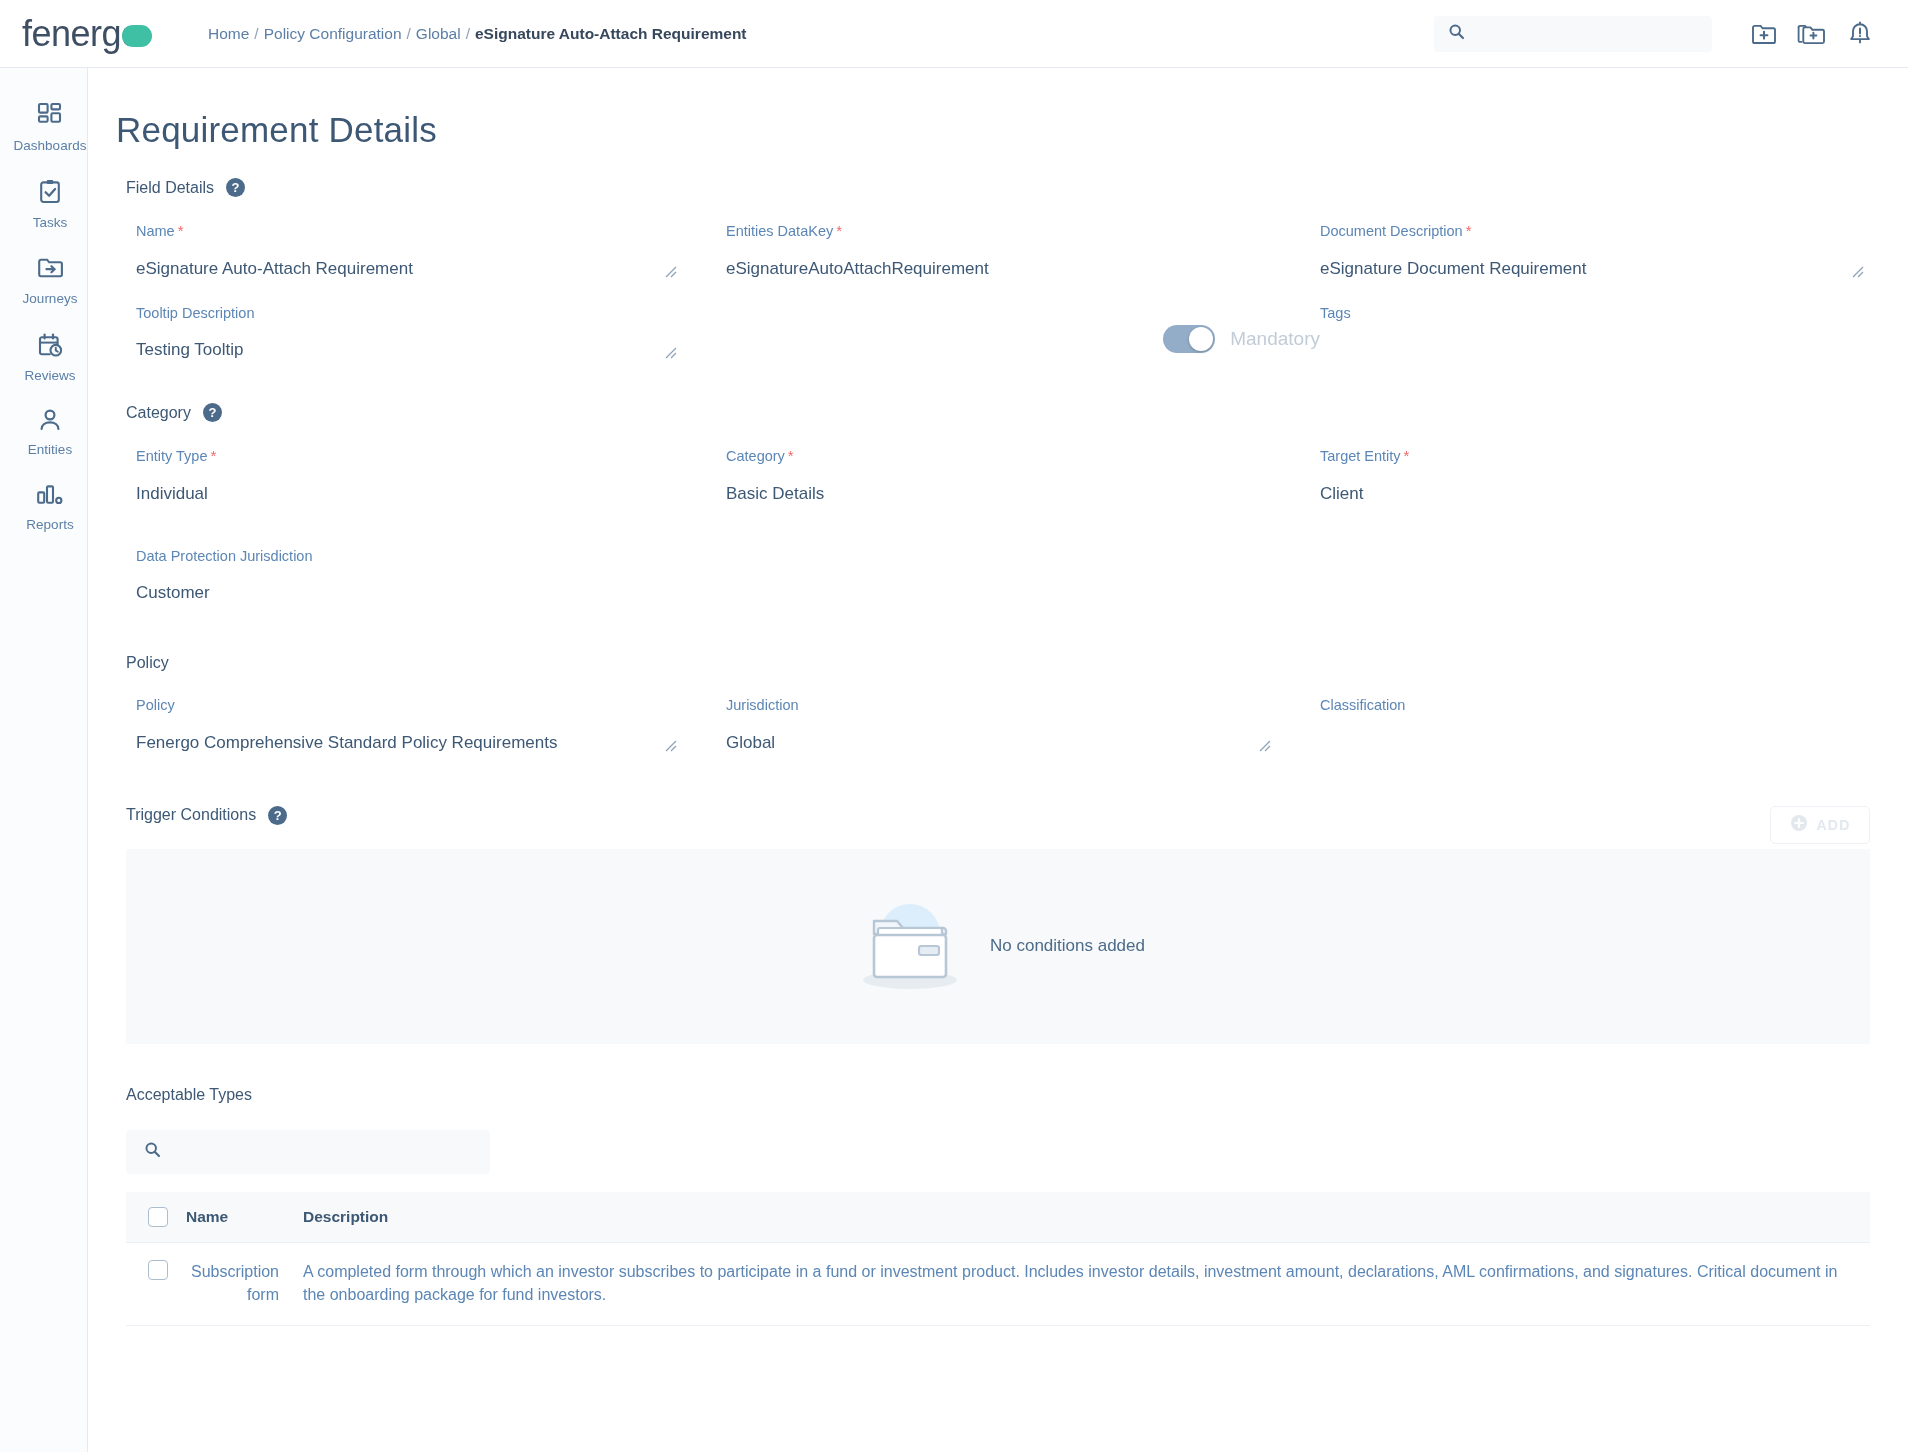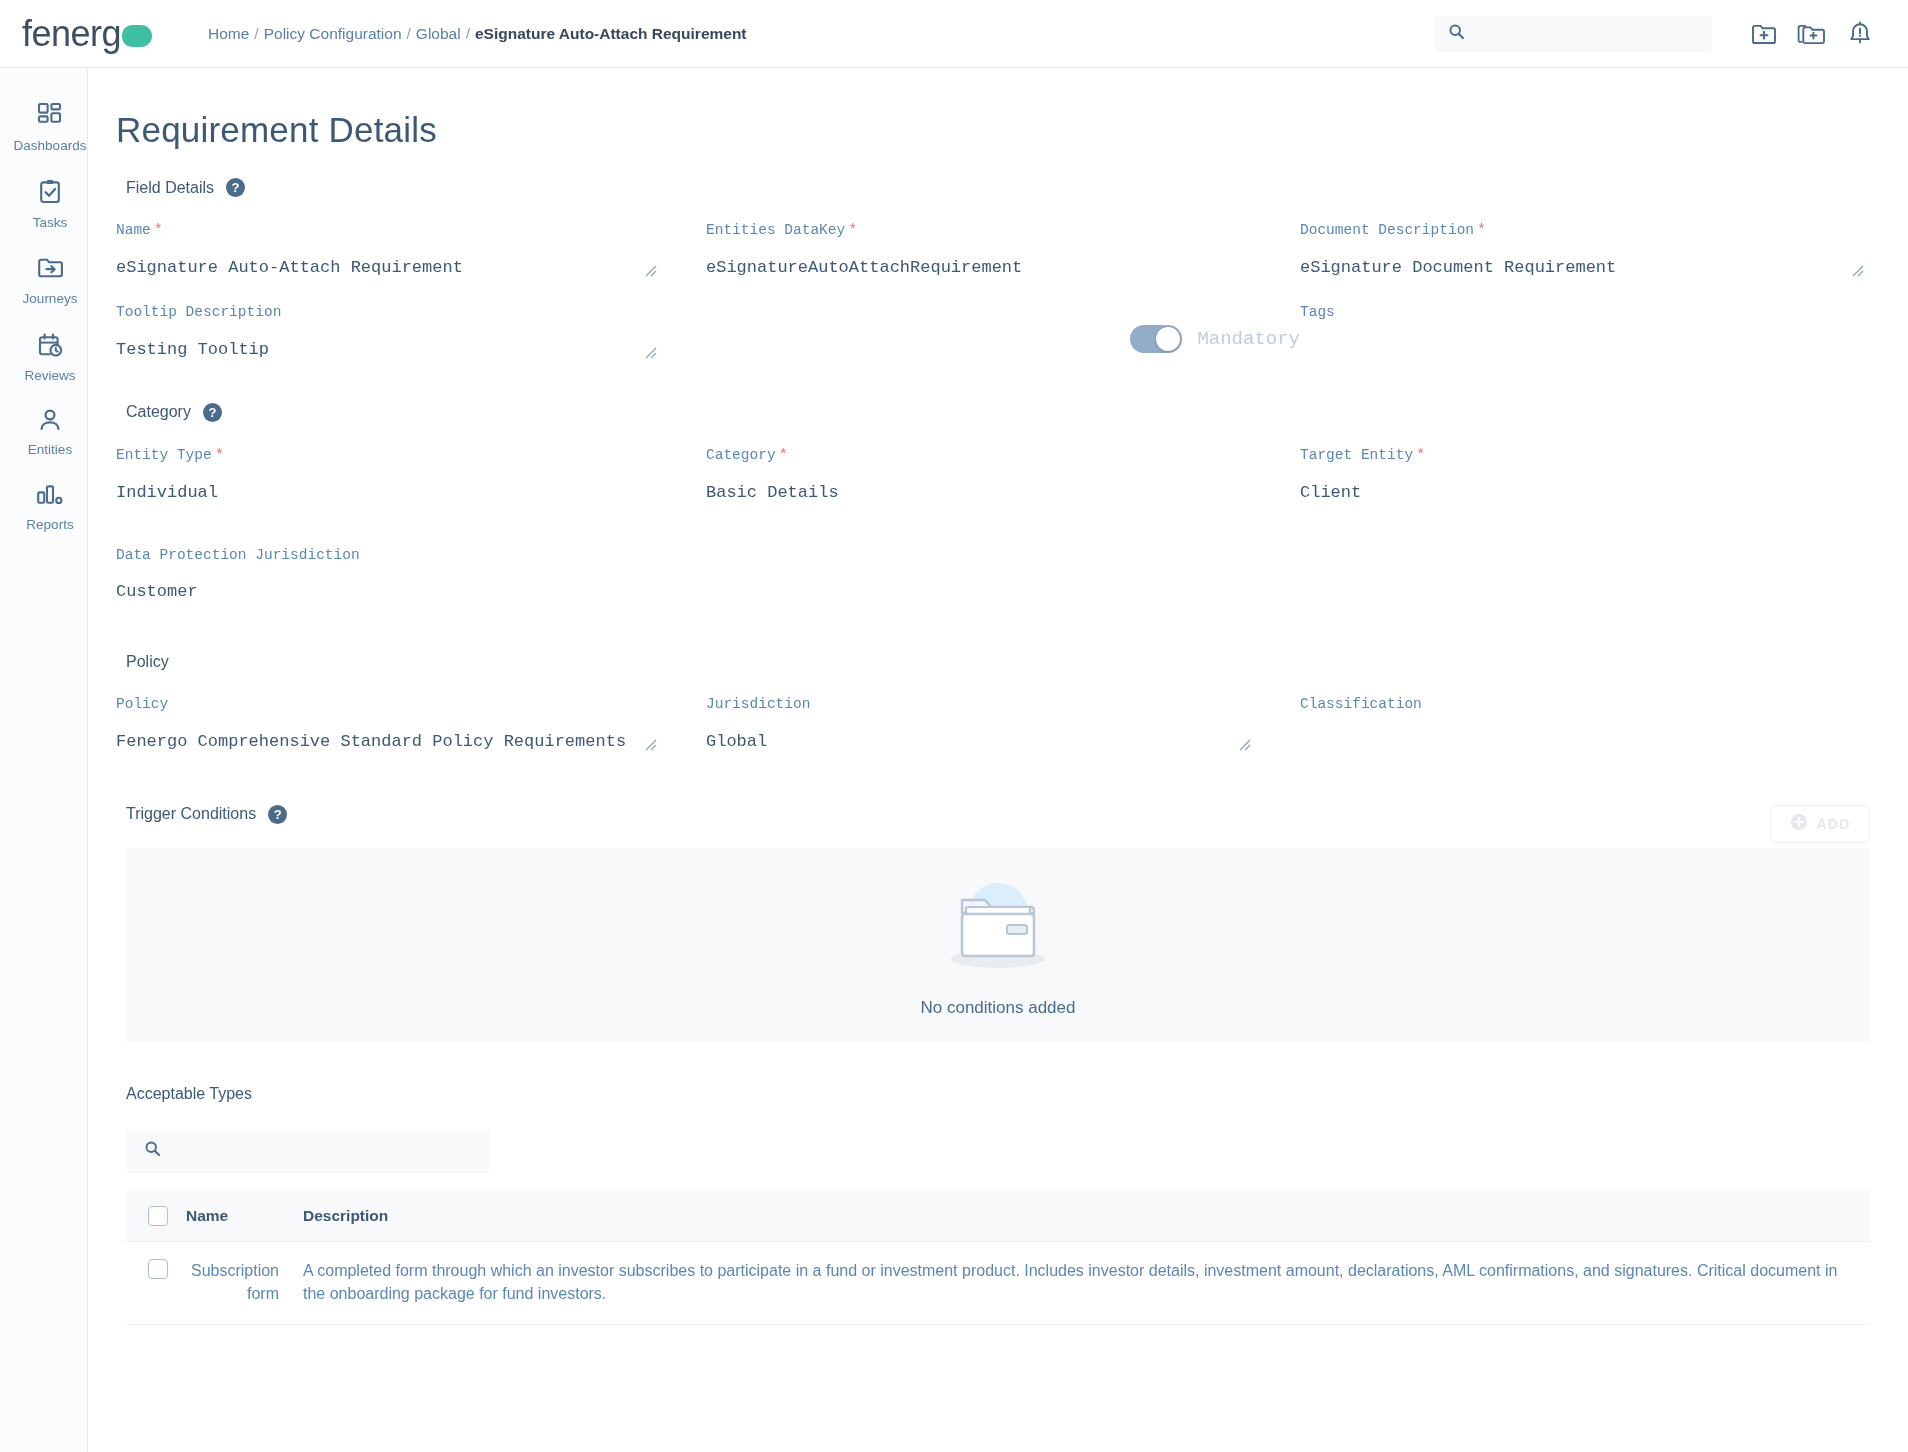--- a/index.html
+++ b/index.html
@@ -130,23 +130,22 @@
     font-weight: bold;
     display: flex; align-items: center; justify-content: center;
     cursor: pointer;
     line-height: 1;
     font-family: "Liberation Sans", sans-serif;
   }
 
   .grid3 {
     display: grid;
     grid-template-columns: 590px 594px 1fr;
-    margin-left: 28px;
+    margin-left: 48px;
     margin-right: 38px;
-    font-family: Liberation Mono, monospace;
   }
   .field { padding-top: 26px; position: relative; }
   .field-label {
     font-size: 14.5px;
     color: #5b86b5;
     line-height: 1;
     margin-bottom: 19px;
   }
   .req-star { color: #f2696b; font-size: 15px; margin-left: 3px; }
   .field-value {
@@ -202,21 +201,21 @@
   }
   .add-btn .add-label {
     font-size: 14px; font-weight: bold;
     letter-spacing: 1.2px;
     color: #e3e8ee;
   }
   .empty-panel {
     margin: 24px 38px 0 38px;
     height: 195px;
     background: #f7f9fb;
-    display: flex; flex-direction: column;
+    display: flex; 
     align-items: center; justify-content: center;
     gap: 21px;
   }
   .empty-text { font-size: 17px; color: #4c6b8a; }
 
   
   .search-field {
     margin: 26px 0 0 38px;
     width: 364px; height: 44px;
     background: #f7f9fb;

